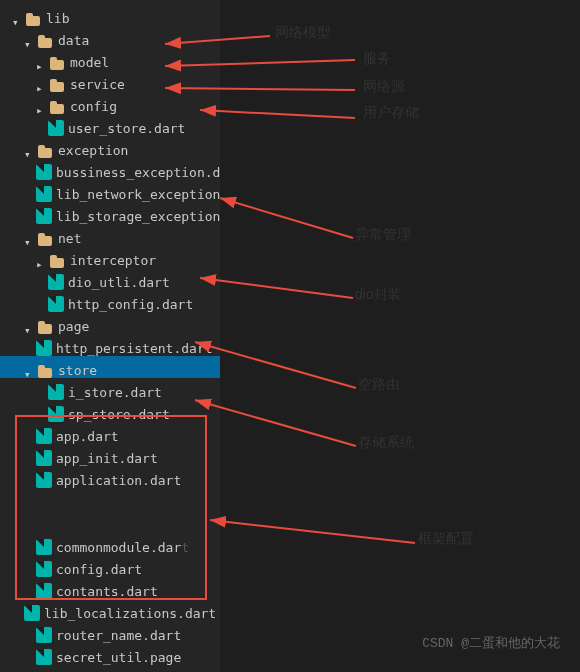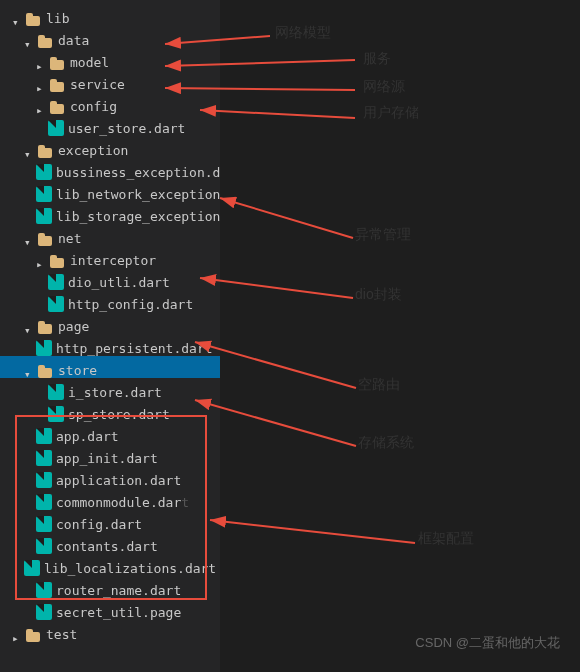--- a/index.html
+++ b/index.html
@@ -140,21 +140,21 @@
       border: 2px solid #e74c3c;
       background: transparent;
       pointer-events: none;
     }
     .watermark {
       position: absolute;
       bottom: 20px;
       right: 20px;
       color: #666;
       font-size: 13px;
-      font-family: Liberation Sans, sans-serif;
+      font-family: Liberation Mono, monospace;
       margin-top: 42px;
     }
   </style>
 </head>
 <body>
 
 <div style="position:relative; width:580px; height:672px; background:#1e1e1e;">
 
   <div class="tree-container">
 
@@ -284,21 +284,21 @@
       <span class="dart-icon"></span>
       <span class="item-label">app_init.dart</span>
     </div>
 
     <div class="tree-item indent-2">
       <span class="chevron-empty"></span>
       <span class="dart-icon"></span>
       <span class="item-label">application.dart</span>
     </div>
 
-    <div class="tree-item indent-2" style="overflow:hidden;">
+    <div class="tree-item indent-2" style="overflow:hidden;margin-top:45px;">
       <span class="chevron-empty"></span>
       <span class="dart-icon"></span>
       <span class="item-label">commonmodule.dar</span>
         <span style="color:#555">t</span>
     </div>
 
     <div class="tree-item indent-2">
       <span class="chevron-empty"></span>
       <span class="dart-icon"></span>
       <span class="item-label">config.dart</span>

